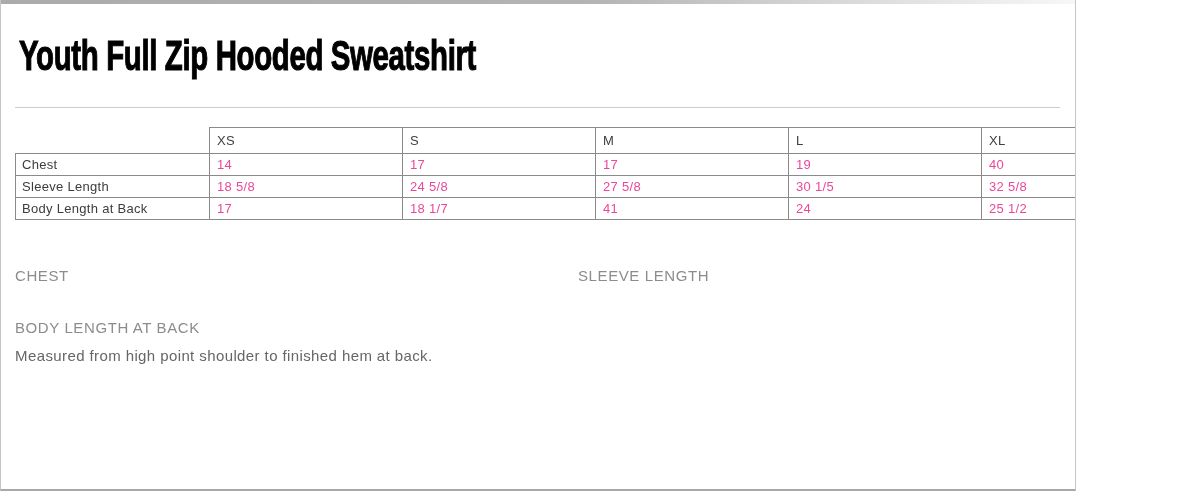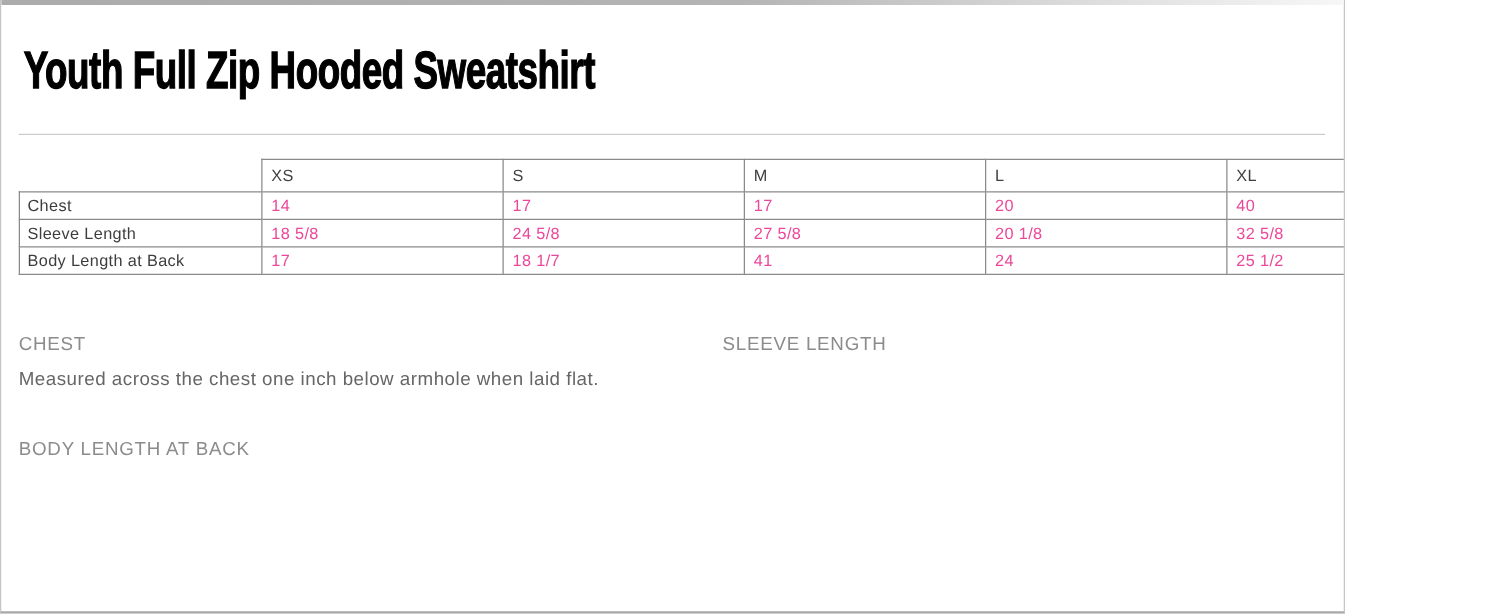--- a/index.html
+++ b/index.html
@@ -118,51 +118,51 @@
         <th>L</th>
         <th>XL</th>
       </tr>
     </thead>
     <tbody>
       <tr>
         <td class="row-label">Chest</td>
         <td>14</td>
         <td>17</td>
         <td>17</td>
-        <td>20</td>
+        <td>19</td>
         <td>40</td>
       </tr>
       <tr>
         <td class="row-label">Sleeve Length</td>
         <td>18 5/8</td>
         <td>24 5/8</td>
         <td>27 5/8</td>
-        <td>20 1/8</td>
+        <td>30 1/5</td>
         <td>32 5/8</td>
       </tr>
       <tr>
         <td class="row-label">Body Length at Back</td>
         <td>17</td>
         <td>18 1/7</td>
         <td>41</td>
         <td>24</td>
         <td>25 1/2</td>
       </tr>
     </tbody>
   </table>
 
   <div class="defs">
     <div class="defs-row first">
       <div class="def-col-left">
         <div class="def-heading">CHEST</div>
-        <div class="def-text">Measured across the chest one inch below armhole when laid flat.</div>
       </div>
       <div class="def-col-right">
         <div class="def-heading">SLEEVE LENGTH</div>
       </div>
     </div>
     <div class="defs-row second">
       <div class="def-col-left">
         <div class="def-heading">BODY LENGTH AT BACK</div>
+        <div class="def-text">Measured from high point shoulder to finished hem at back.</div>
       </div>
     </div>
   </div>
 </div>
 
 </body></html>

